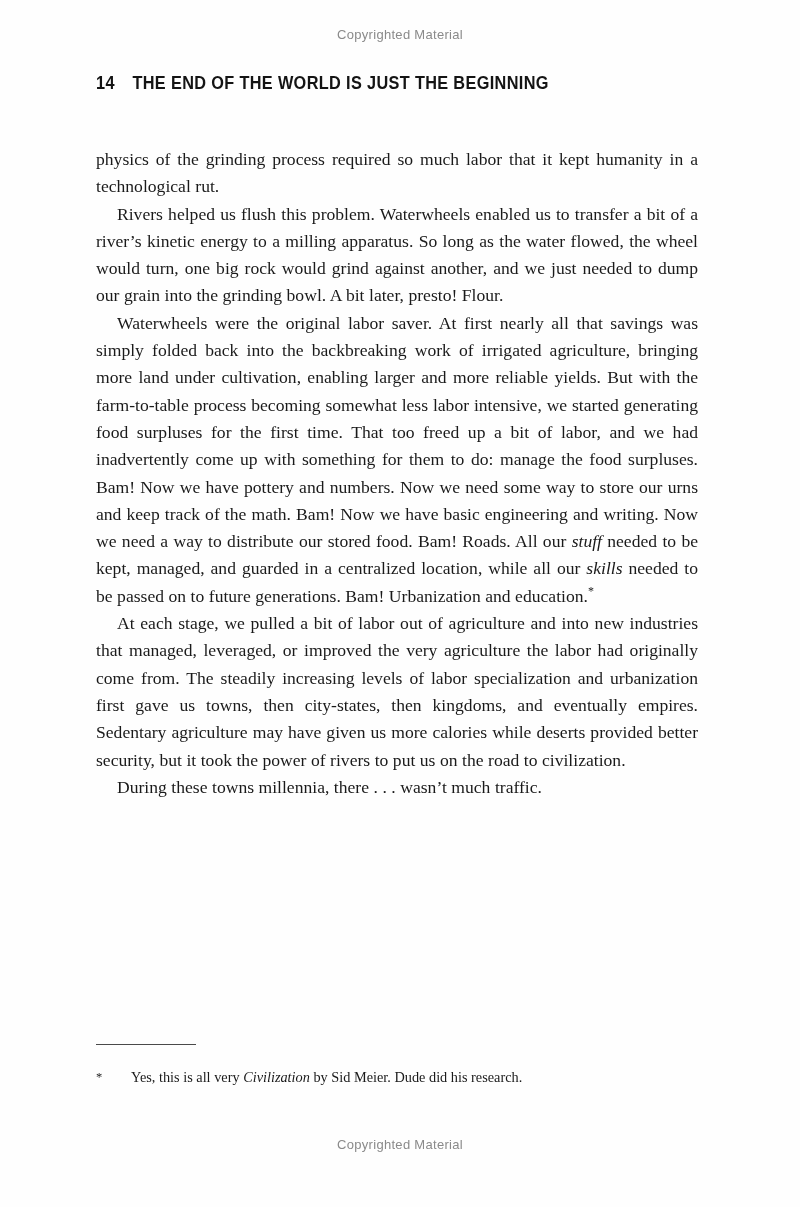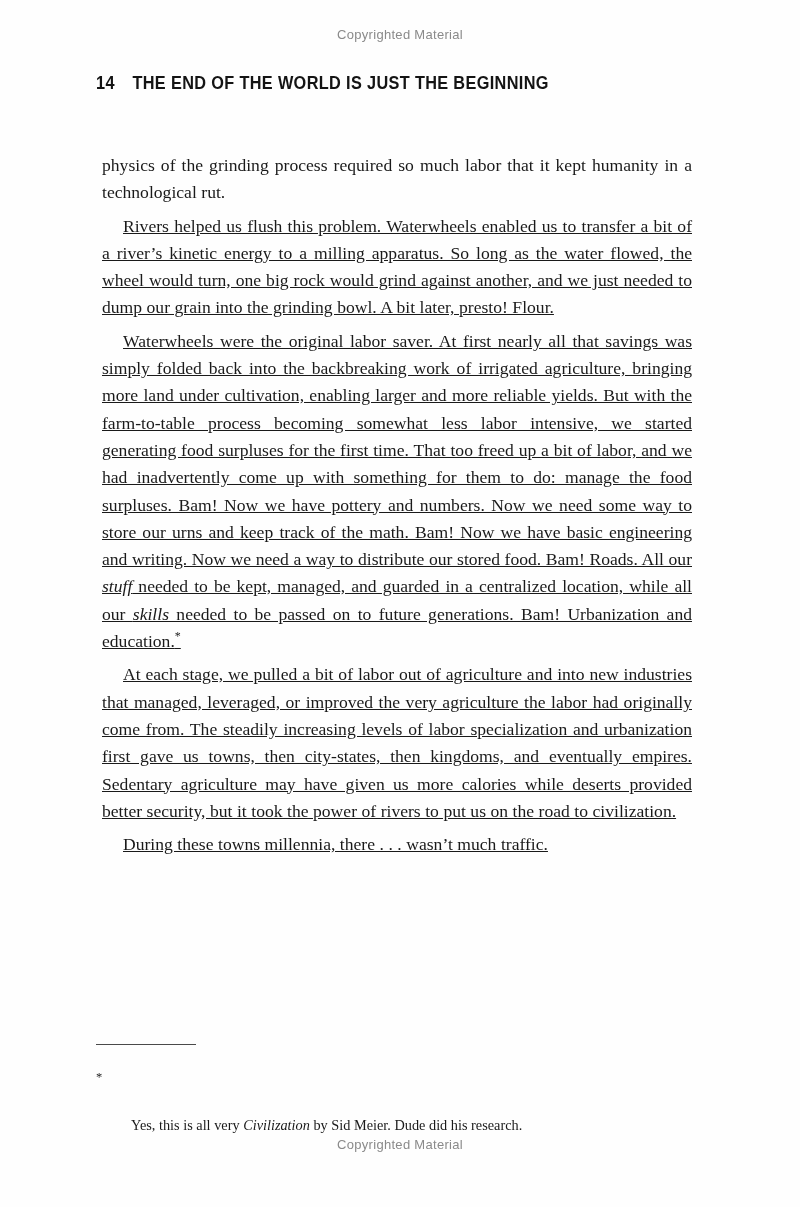--- a/index.html
+++ b/index.html
@@ -59,32 +59,31 @@
   }
 
   
   .body-block {
     position: absolute;
     left: 96px;
     top: 146px;
     width: 602px;
   }
   .body-block p {
-    margin: 6px;
+    margin: 0;
     font-size: 17.6px;
     line-height: 27.3px;
     text-align: justify;
     text-justify: inter-word;
     -webkit-hyphens: none;
     hyphens: none;
     word-spacing: 0.1px;
   }
   .body-block p.indent {
     text-indent: 21px;
-    text-decoration: underline;
   }
   .body-block p.last-line-left {
     text-align-last: left;
   }
   em { font-style: italic; }
   .fn-ref {
     font-size: 12px;
     vertical-align: super;
     line-height: 0;
   }
@@ -108,21 +107,20 @@
     line-height: 20px;
     color: #1a1a1a;
   }
   .footnote-marker {
     width: 35px;
     flex: 0 0 35px;
     font-size: 12.5px;
   }
   .footnote-text {
     flex: 1 1 auto;
-    margin-top: 48px;
   }
 </style>
 </head>
 <body>
 
 <div class="page">
 
   <div class="watermark watermark-top">Copyrighted Material</div>
 
   <div class="running-head">

